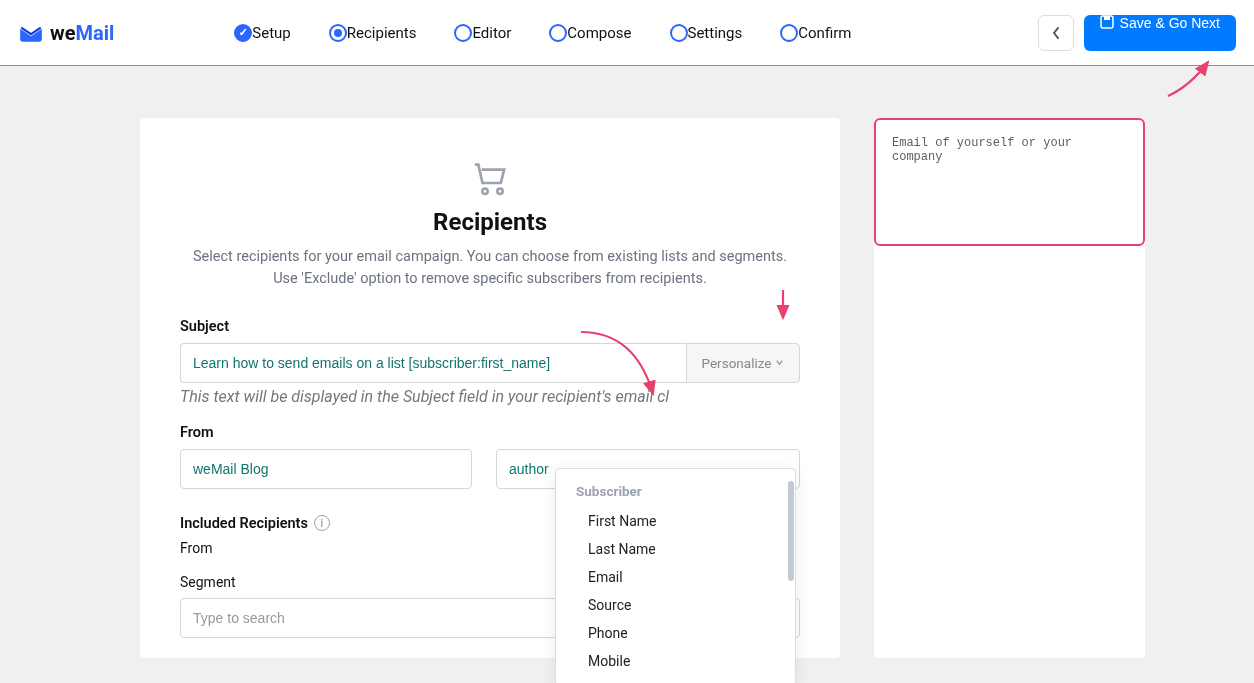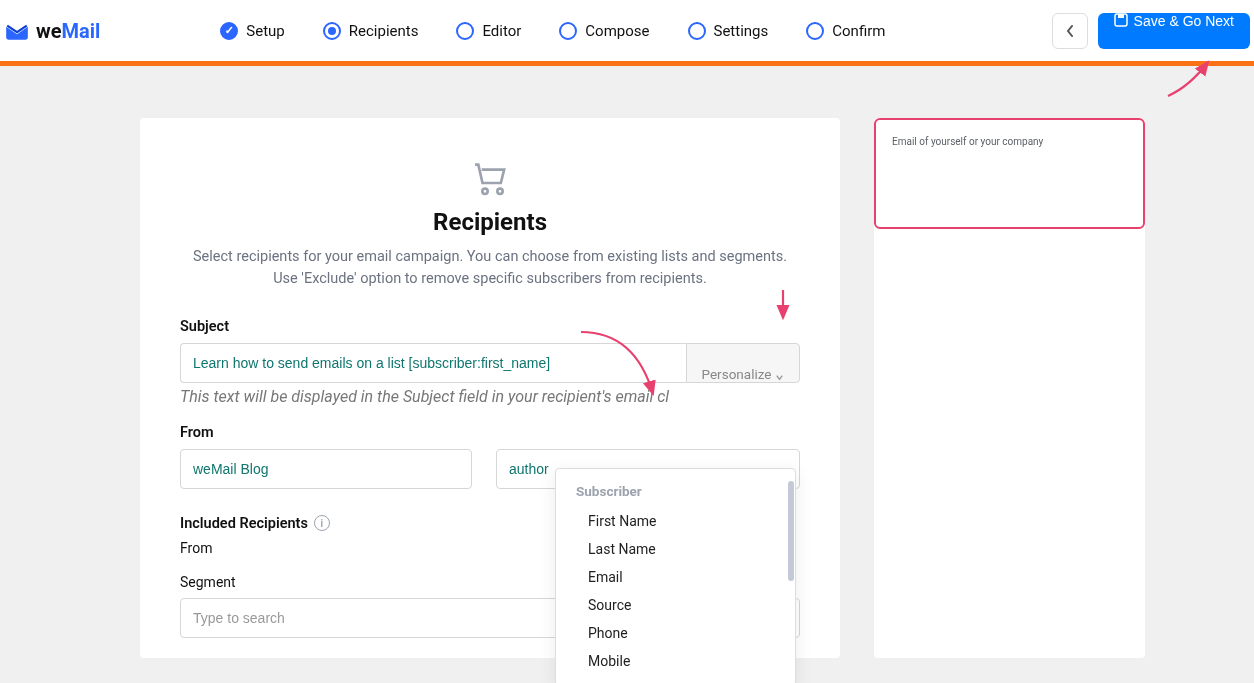--- a/index.html
+++ b/index.html
@@ -6,24 +6,24 @@
 body {
   font-family: -apple-system, BlinkMacSystemFont, "Segoe UI", Roboto, sans-serif;
   background: #f0f0f1;
   width: 1254px;
   height: 683px;
   overflow: hidden;
 }
 .header {
   background: #fff;
   height: 66px;
-  border-bottom: 5px solid #f97316;
-  display: flex;
-  align-items: center;
-  padding: 0 4px;
+  border-bottom: 1px solid #f97316;
+  display: flex;
+  align-items: center;
+  padding: 0 18px;
 }
 .logo {
   display: flex;
   align-items: center;
   gap: 6px;
   font-weight: 700;
   font-size: 20px;
   color: #111;
 }
 .logo .w { color: #111; }
@@ -34,21 +34,20 @@
 }
 .steps {
   display: flex;
   align-items: center;
   gap: 38px;
   margin-left: 120px;
 }
 .step {
   display: flex;
   align-items: center;
-  gap: 8px;
   font-size: 15px;
   color: #111;
   cursor: pointer;
 }
 .step-circle {
   width: 18px;
   height: 18px;
   border-radius: 50%;
   border: 2px solid #2b66ff;
   position: relative;
@@ -173,21 +172,21 @@
   border-top-right-radius: 0;
   border-bottom-right-radius: 0;
   border-right: none;
 }
 .personalize {
   width: 114px;
   border: 1px solid #d6d6d6;
   border-left: 1px solid #d6d6d6;
   background: #f6f6f6;
   display: flex;
-  align-items: flex-end;
+  align-items: center;
   justify-content: center;
   gap: 4px;
   font-size: 13.5px;
   color: #888;
   border-top-right-radius: 4px;
   border-bottom-right-radius: 4px;
   cursor: pointer;
 }
 .help {
   font-size: 16px;
@@ -282,22 +281,23 @@
   border-radius: 6px;
   padding: 16px 16px 80px 16px;
 }
 .side-title {
   font-size: 19px;
   font-weight: 700;
   color: #111;
   margin-bottom: 12px;
 }
 .side-text {
-  font-size: 10px;
+  font-size: 12px;
   color: #5a5f66;
+  font-family: Liberation Mono, monospace;
 }
 
 .arrow1 {
   position: absolute;
   top: 56px;
   left: 1160px;
   pointer-events: none;
 }
 .arrow2 {
   position: absolute;

